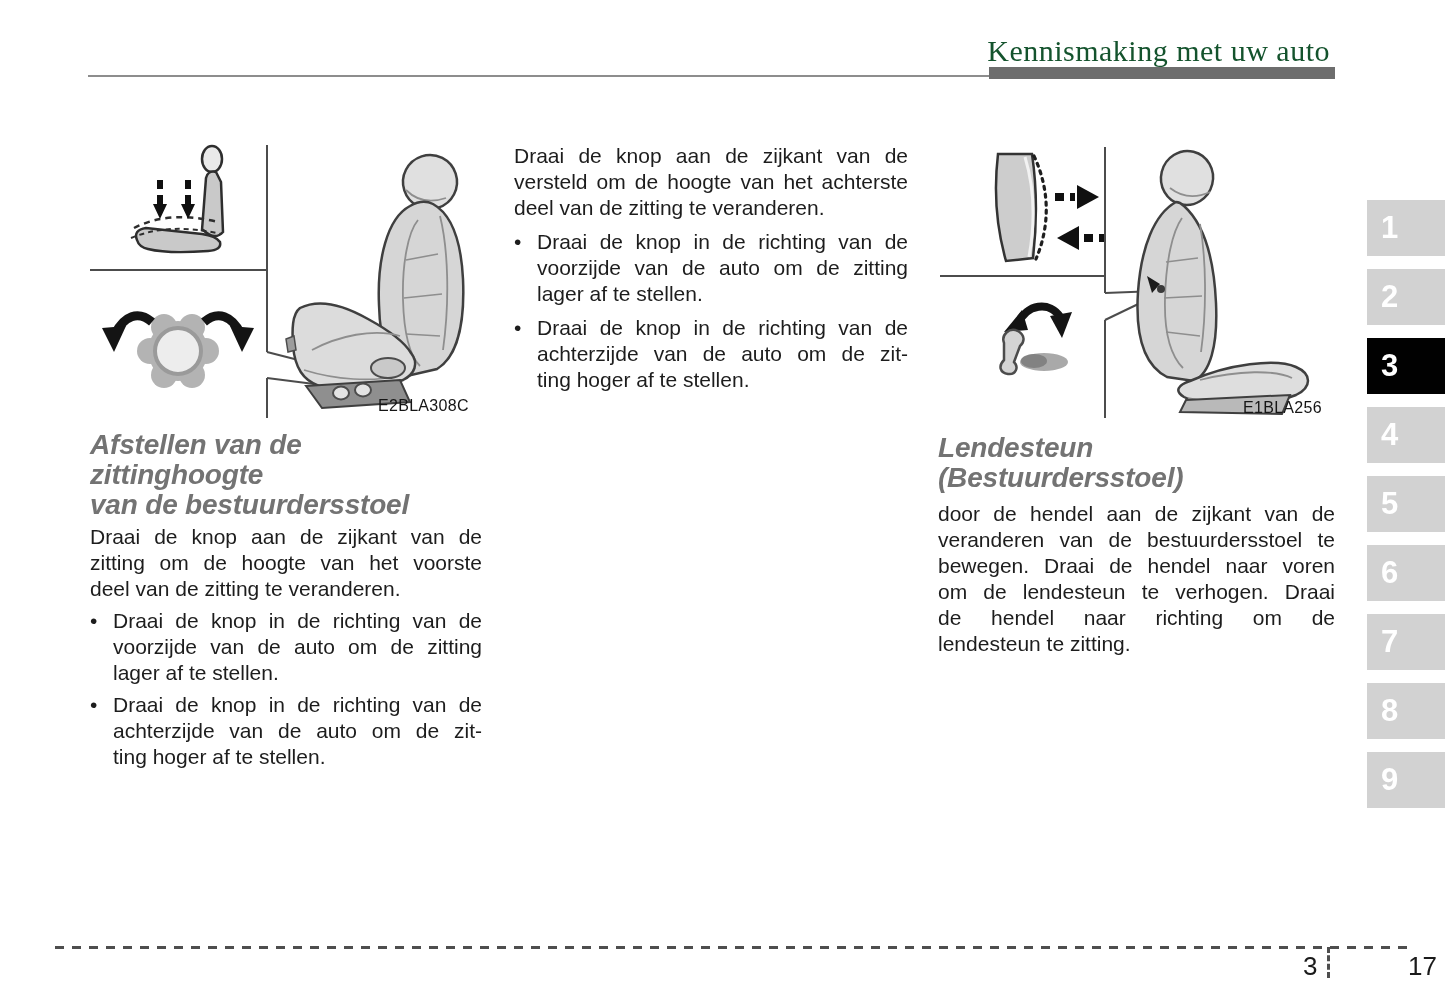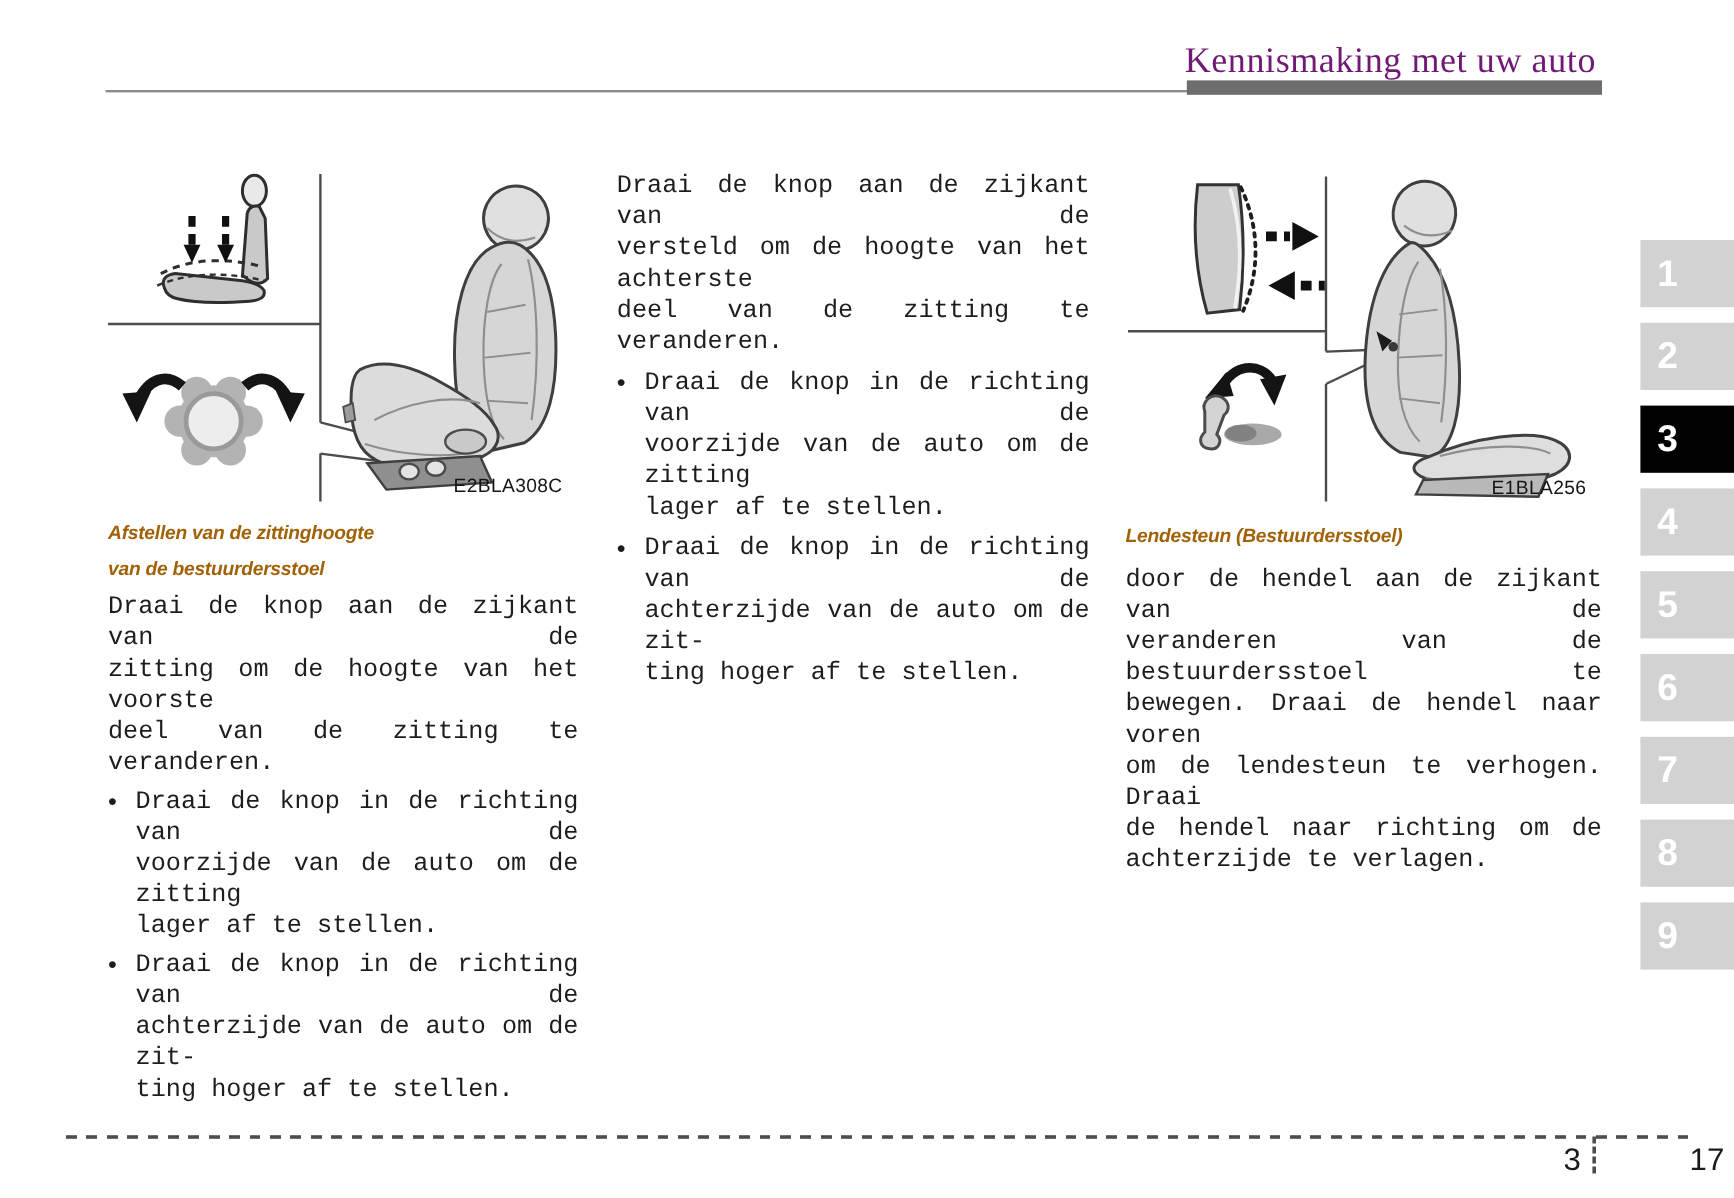--- a/index.html
+++ b/index.html
@@ -4,43 +4,43 @@
 <style>
   html,body{margin:0;padding:0;background:#ffffff;}
   #page{
     position:relative;width:1445px;height:998px;background:#ffffff;
     font-family:"Liberation Sans","DejaVu Sans",sans-serif;color:#1d1d1d;overflow:hidden;
   }
   
   .header-title{
     position:absolute;top:34px;right:115px;
     font-family:"Liberation Serif","DejaVu Serif",serif;
-    font-size:30px;color:#701a75;letter-spacing:.5px;white-space:nowrap;
+    font-size:30px;color:#14532d;letter-spacing:.5px;white-space:nowrap;
   }
   .header-rule-thin{position:absolute;left:88px;top:75px;width:902px;height:2px;background:#8d8d8d;}
   .header-rule-thick{position:absolute;left:989px;top:67px;width:346px;height:12px;background:#6d6d6d;}
   
   .tabs{position:absolute;left:1367px;top:200px;width:78px;}
   .tab{
     width:78px;height:56px;margin-bottom:13px;background:#d2d2d2;
     color:#ffffff;font-weight:bold;font-size:31px;line-height:56px;padding-left:14px;
     box-sizing:border-box;
   }
   .tab.active{background:#010101;}
   
   .fig{position:absolute;}
   .fig-label{position:absolute;font-size:16px;color:#151515;letter-spacing:.3px;white-space:nowrap;}
   
   .col{position:absolute;}
   .col-heading{
-    font-size:16px;font-weight:bold;font-style:italic;color:#a16207;
+    font-size:28px;font-weight:bold;font-style:italic;color:#737373;
     line-height:30px;white-space:pre-line;letter-spacing:-.2px;margin:0 0 4px 0;
   }
   .jlines{font-size:21px;line-height:26px;color:#1d1d1d;}
-  .jline{text-align:justify;text-align-last:justify;font-family:Liberation Mono, monospace;}
+  .jline{text-align:justify;text-align-last:justify;}
   .jline.last{text-align-last:left;}
   .bullet-item{display:flex;margin-top:6px;}
   .bullet-dot{width:23px;flex:0 0 23px;font-size:21px;line-height:26px;color:#1d1d1d;}
   .bullet-item .jlines{flex:1;}
   .para{margin-top:0;}
   
   .footer-dashes{
     position:absolute;left:55px;top:946px;width:1352px;height:3px;
     background:repeating-linear-gradient(90deg,#4e4e4e 0 9px,transparent 9px 17px);
   }
@@ -234,21 +234,21 @@
   </div>
 
   <div class="col" style="left:938px;top:433px;width:397px">
     <h3 class="col-heading" style="margin-bottom:8px">Lendesteun (Bestuurdersstoel)</h3>
     <div class="jlines para">
         <div class="jline">door de hendel aan de zijkant van de</div>
         <div class="jline">veranderen van de bestuurdersstoel te</div>
         <div class="jline">bewegen. Draai de hendel naar voren</div>
         <div class="jline">om de lendesteun te verhogen. Draai</div>
         <div class="jline">de hendel naar richting om de</div>
-        <div class="jline last">achterzijde te verlagen.</div>
+        <div class="jline last">lendesteun te zitting.</div>
       </div>
   </div>
 
   <div class="footer-dashes"></div>
   <div class="footer-num footer-chapter">3</div>
   <div class="footer-divider"></div>
   <div class="footer-num footer-page">17</div>
 
 </div>
 

